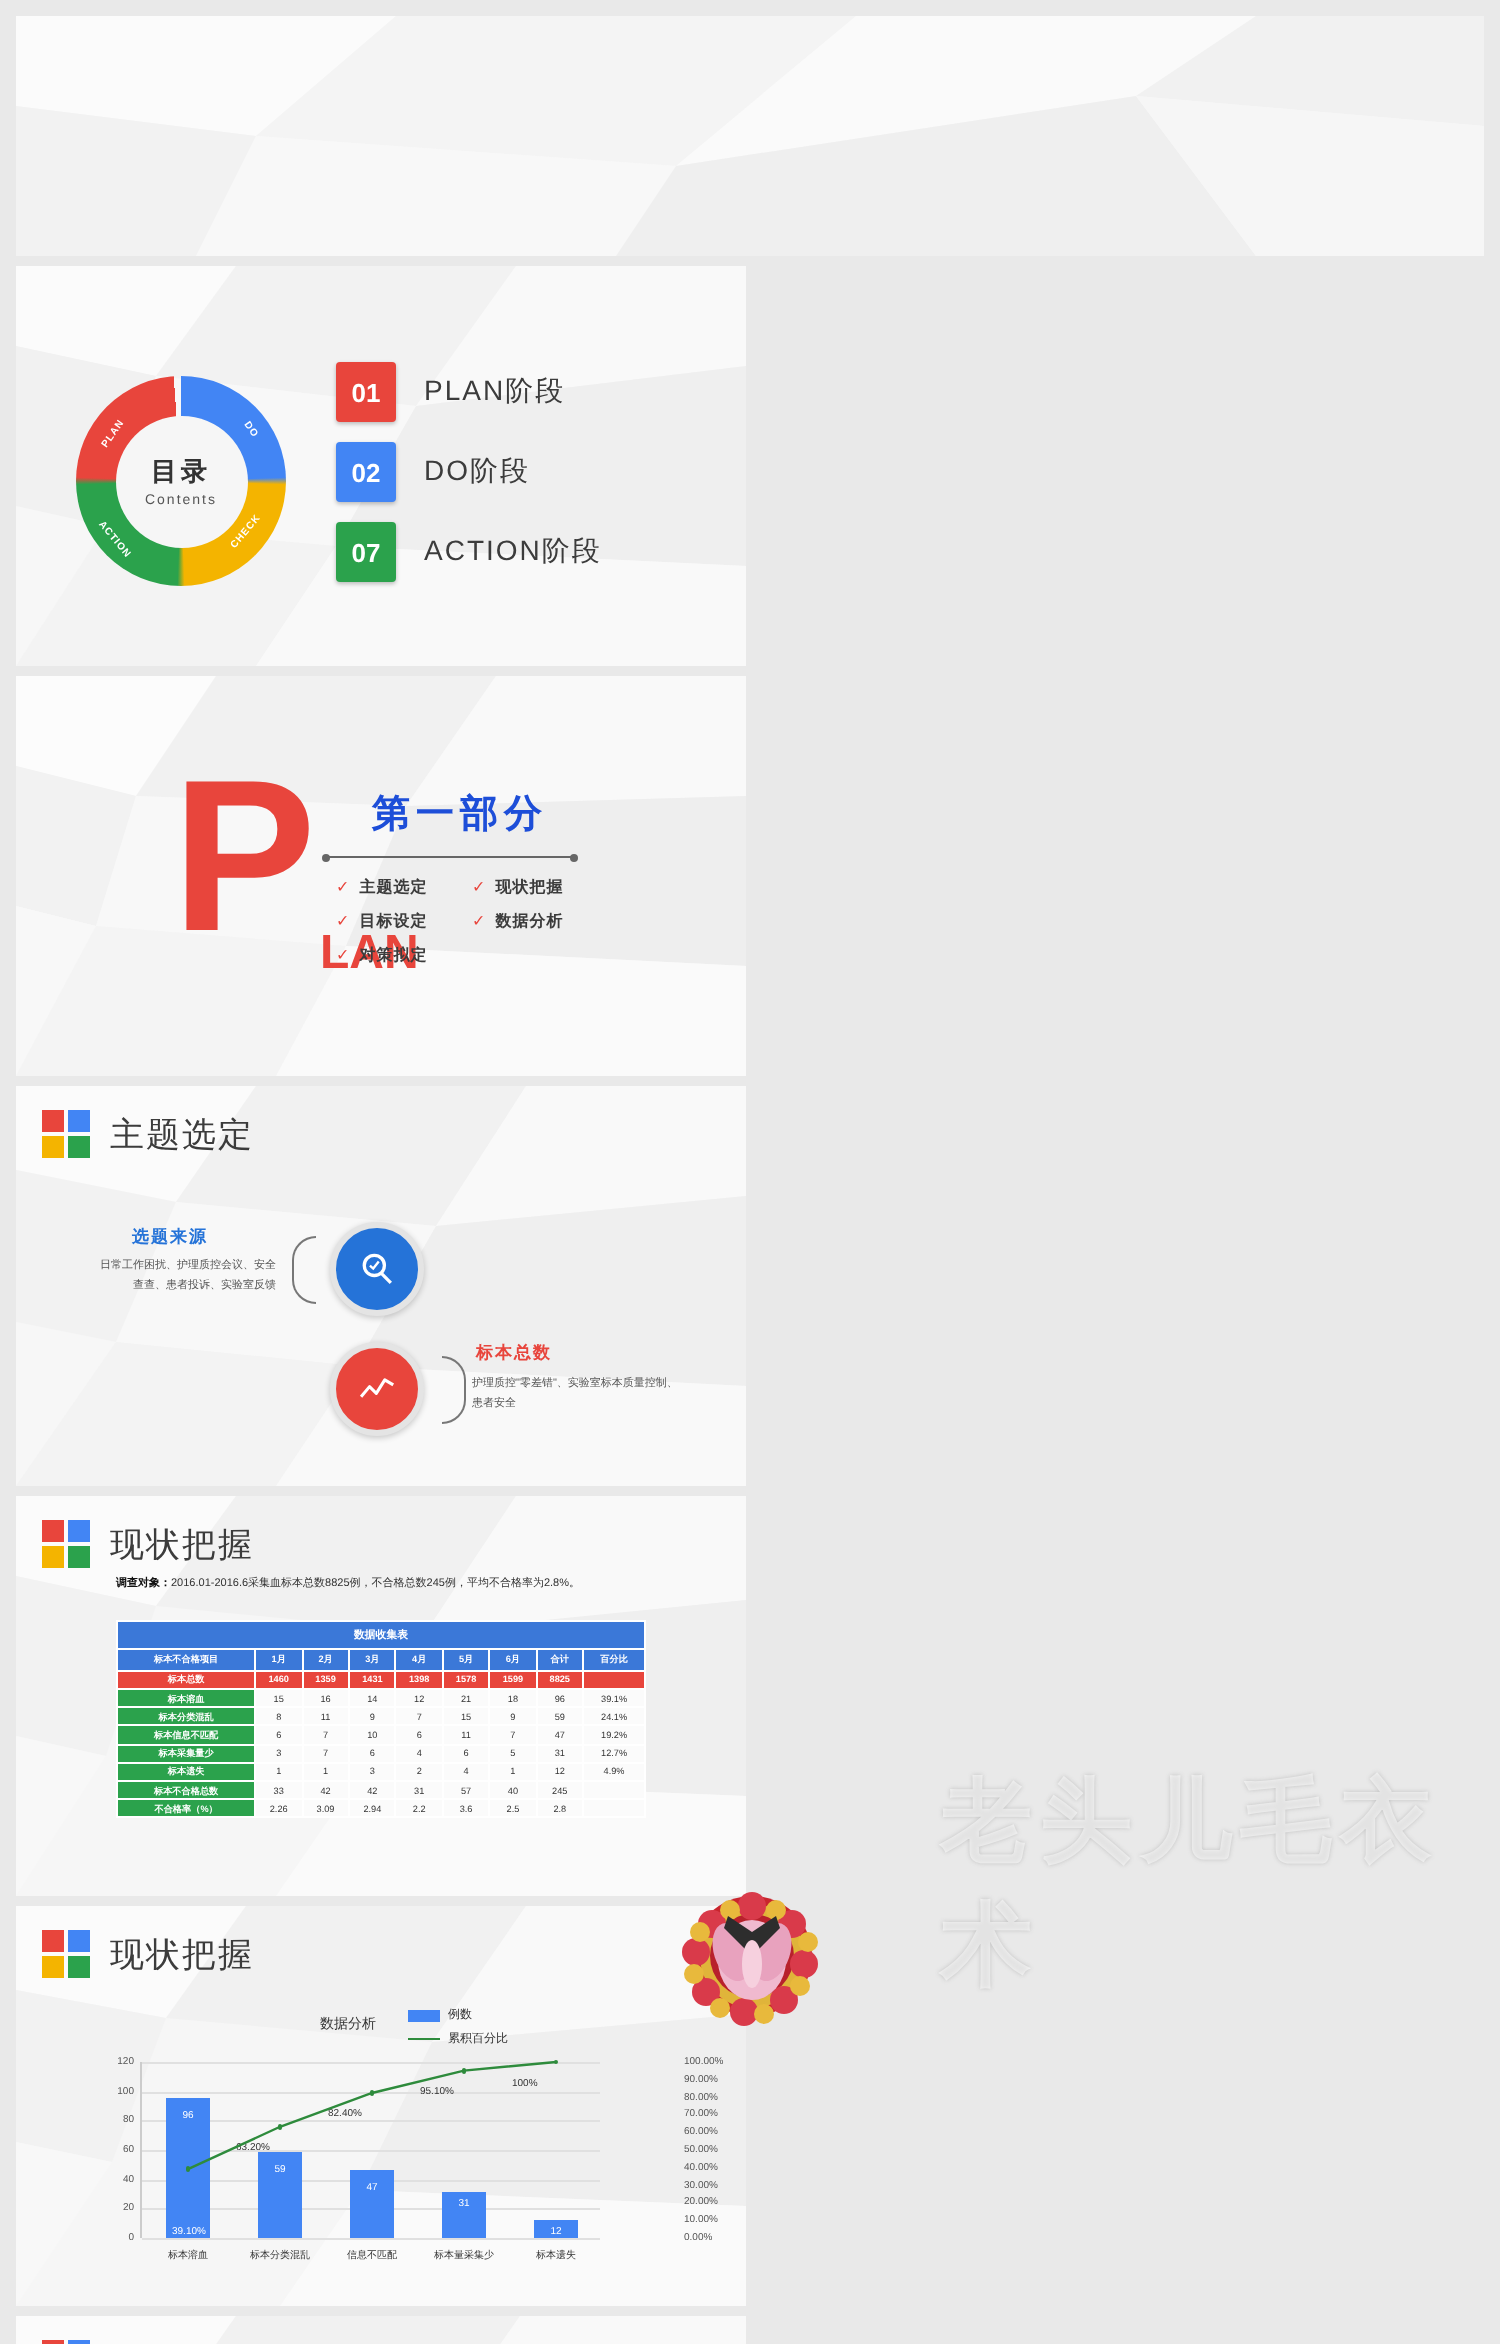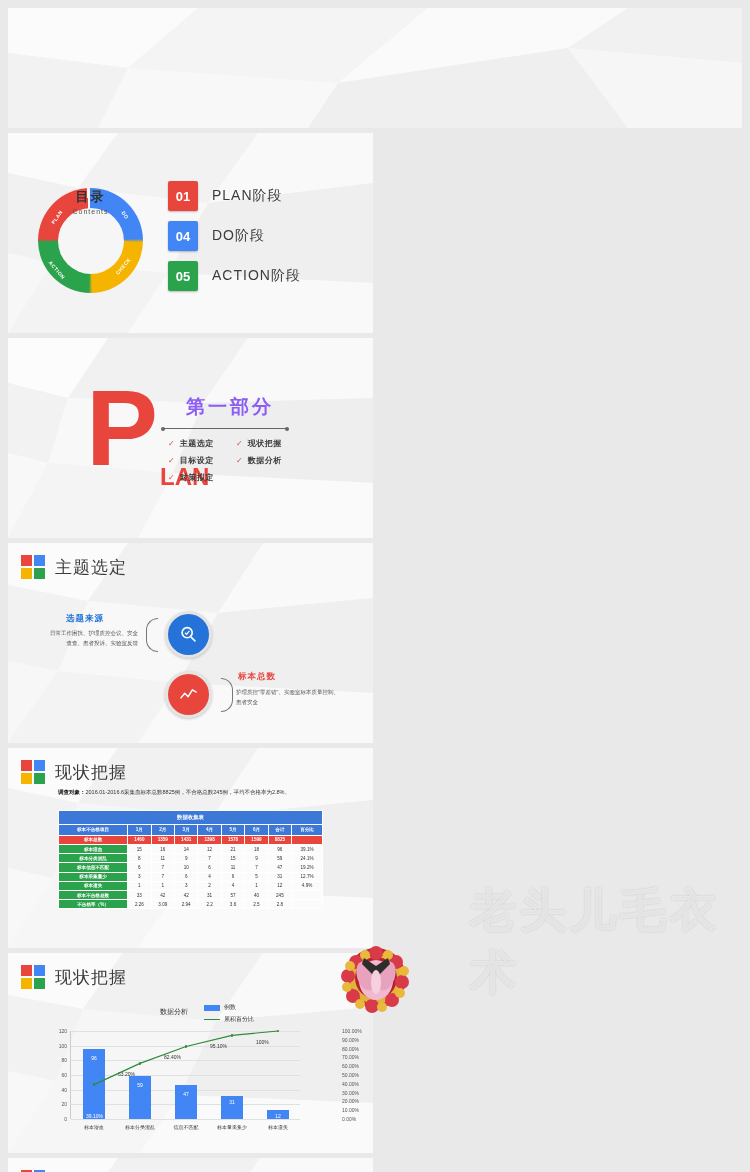--- a/index.html
+++ b/index.html
@@ -52,41 +52,41 @@
   .donut-wrap { position:absolute; left:30px; top:55px; width:105px; height:105px; }
   .donut { width:105px; height:105px; border-radius:50%;
     background:conic-gradient(#4285f4 0deg 88deg, #f4b400 92deg 178deg, #2ba24c 182deg 268deg, #e8453c 272deg 356deg, transparent 356deg 360deg);
   }
   .donut:after {
     content:""; position:absolute; left:50%; top:50%;
     width:66px; height:66px; margin:-33px 0 0 -33px;
     border-radius:50%; background:#f6f6f6;
   }
   .donut-c { position:absolute; inset:0; display:flex; flex-direction:column;
-    align-items:center; z-index:3; }
+    align-items:center; justify-content:center; z-index:3; }
   .donut-c .t1 { font-size:13px; color:#333; font-weight:bold; letter-spacing:2px;}
   .donut-c .t2 { font-size:7px; color:#555; margin-top:2px; letter-spacing:1px;}
   .ring-lab { position:absolute; font-size:5px; font-weight:bold; color:#fff; letter-spacing:.5px;}
   .rl-plan { left:11px; top:26px; transform:rotate(-55deg);}
   .rl-do   { right:14px; top:24px; transform:rotate(55deg);}
   .rl-check{ right:10px; bottom:24px; transform:rotate(-50deg);}
   .rl-act  { left:8px; bottom:20px; transform:rotate(50deg);}
 
   .steps { position:absolute; left:160px; top:48px; }
   .step { display:flex; align-items:center; margin-bottom:10px; }
   .step .num { width:30px; height:30px; border-radius:2px; color:#fff;
     display:flex; align-items:center; justify-content:center;
     font-size:13px; font-weight:bold; box-shadow:0 1px 2px rgba(0,0,0,.25);}
   .step .lab { margin-left:14px; font-size:14px; color:#3c3c3c; letter-spacing:1px;}
 
   
   .big-letter { position:absolute; font-weight:bold; line-height:.78; }
   .bl-p { left:78px; top:48px; font-size:108px; color:#e8453c;}
   .bl-lan { position:absolute; left:152px; top:125px; font-size:24px; color:#e8453c; font-weight:bold;}
-  .part-title { position:absolute; font-size:19px; color:#8b5cf6; font-weight:bold; letter-spacing:3px;}
+  .part-title { position:absolute; font-size:19px; color:#1d4ed8; font-weight:bold; letter-spacing:3px;}
   .hr-line { position:absolute; height:1px; background:#666; }
   .hr-line:before, .hr-line:after { content:""; position:absolute; top:-1.5px; width:4px; height:4px;
     border-radius:50%; background:#666;}
   .hr-line:before{left:-2px;} .hr-line:after{right:-2px;}
   .chk-list { position:absolute; font-size:8px; color:#444; }
   .chk-list .row { display:flex; margin-bottom:6px; }
   .chk-list .it { display:flex; align-items:center; width:68px; }
   .chk-list .it b { color:#e8453c; font-weight:normal; margin-right:5px; font-size:8px;}
   .chk-list .it span { letter-spacing:.5px; font-weight:bold; color:#3c3c3c;}
 
@@ -188,25 +188,25 @@
             <div class="t1">目录</div>
             <div class="t2">Contents</div>
           </div>
         </div>
         <div class="steps">
           <div class="step">
             <div class="num" style="background:#e8453c">01</div>
             <div class="lab">PLAN阶段</div>
           </div>
           <div class="step">
-            <div class="num" style="background:#4285f4">04</div>
+            <div class="num" style="background:#4285f4">02</div>
             <div class="lab">DO阶段</div>
           </div>
           <div class="step">
-            <div class="num" style="background:#2ba24c">05</div>
+            <div class="num" style="background:#2ba24c">07</div>
             <div class="lab">ACTION阶段</div>
           </div>
         </div>
       </div>
     </div>
 
     <div class="cell slide">
       <svg class="poly-bg" viewBox="0 0 365 200" preserveAspectRatio="none">
         <rect width="365" height="200" fill="#f6f6f6"></rect>
         <polygon points="0,0 100,0 60,60 0,45" fill="#fcfcfc"></polygon>

